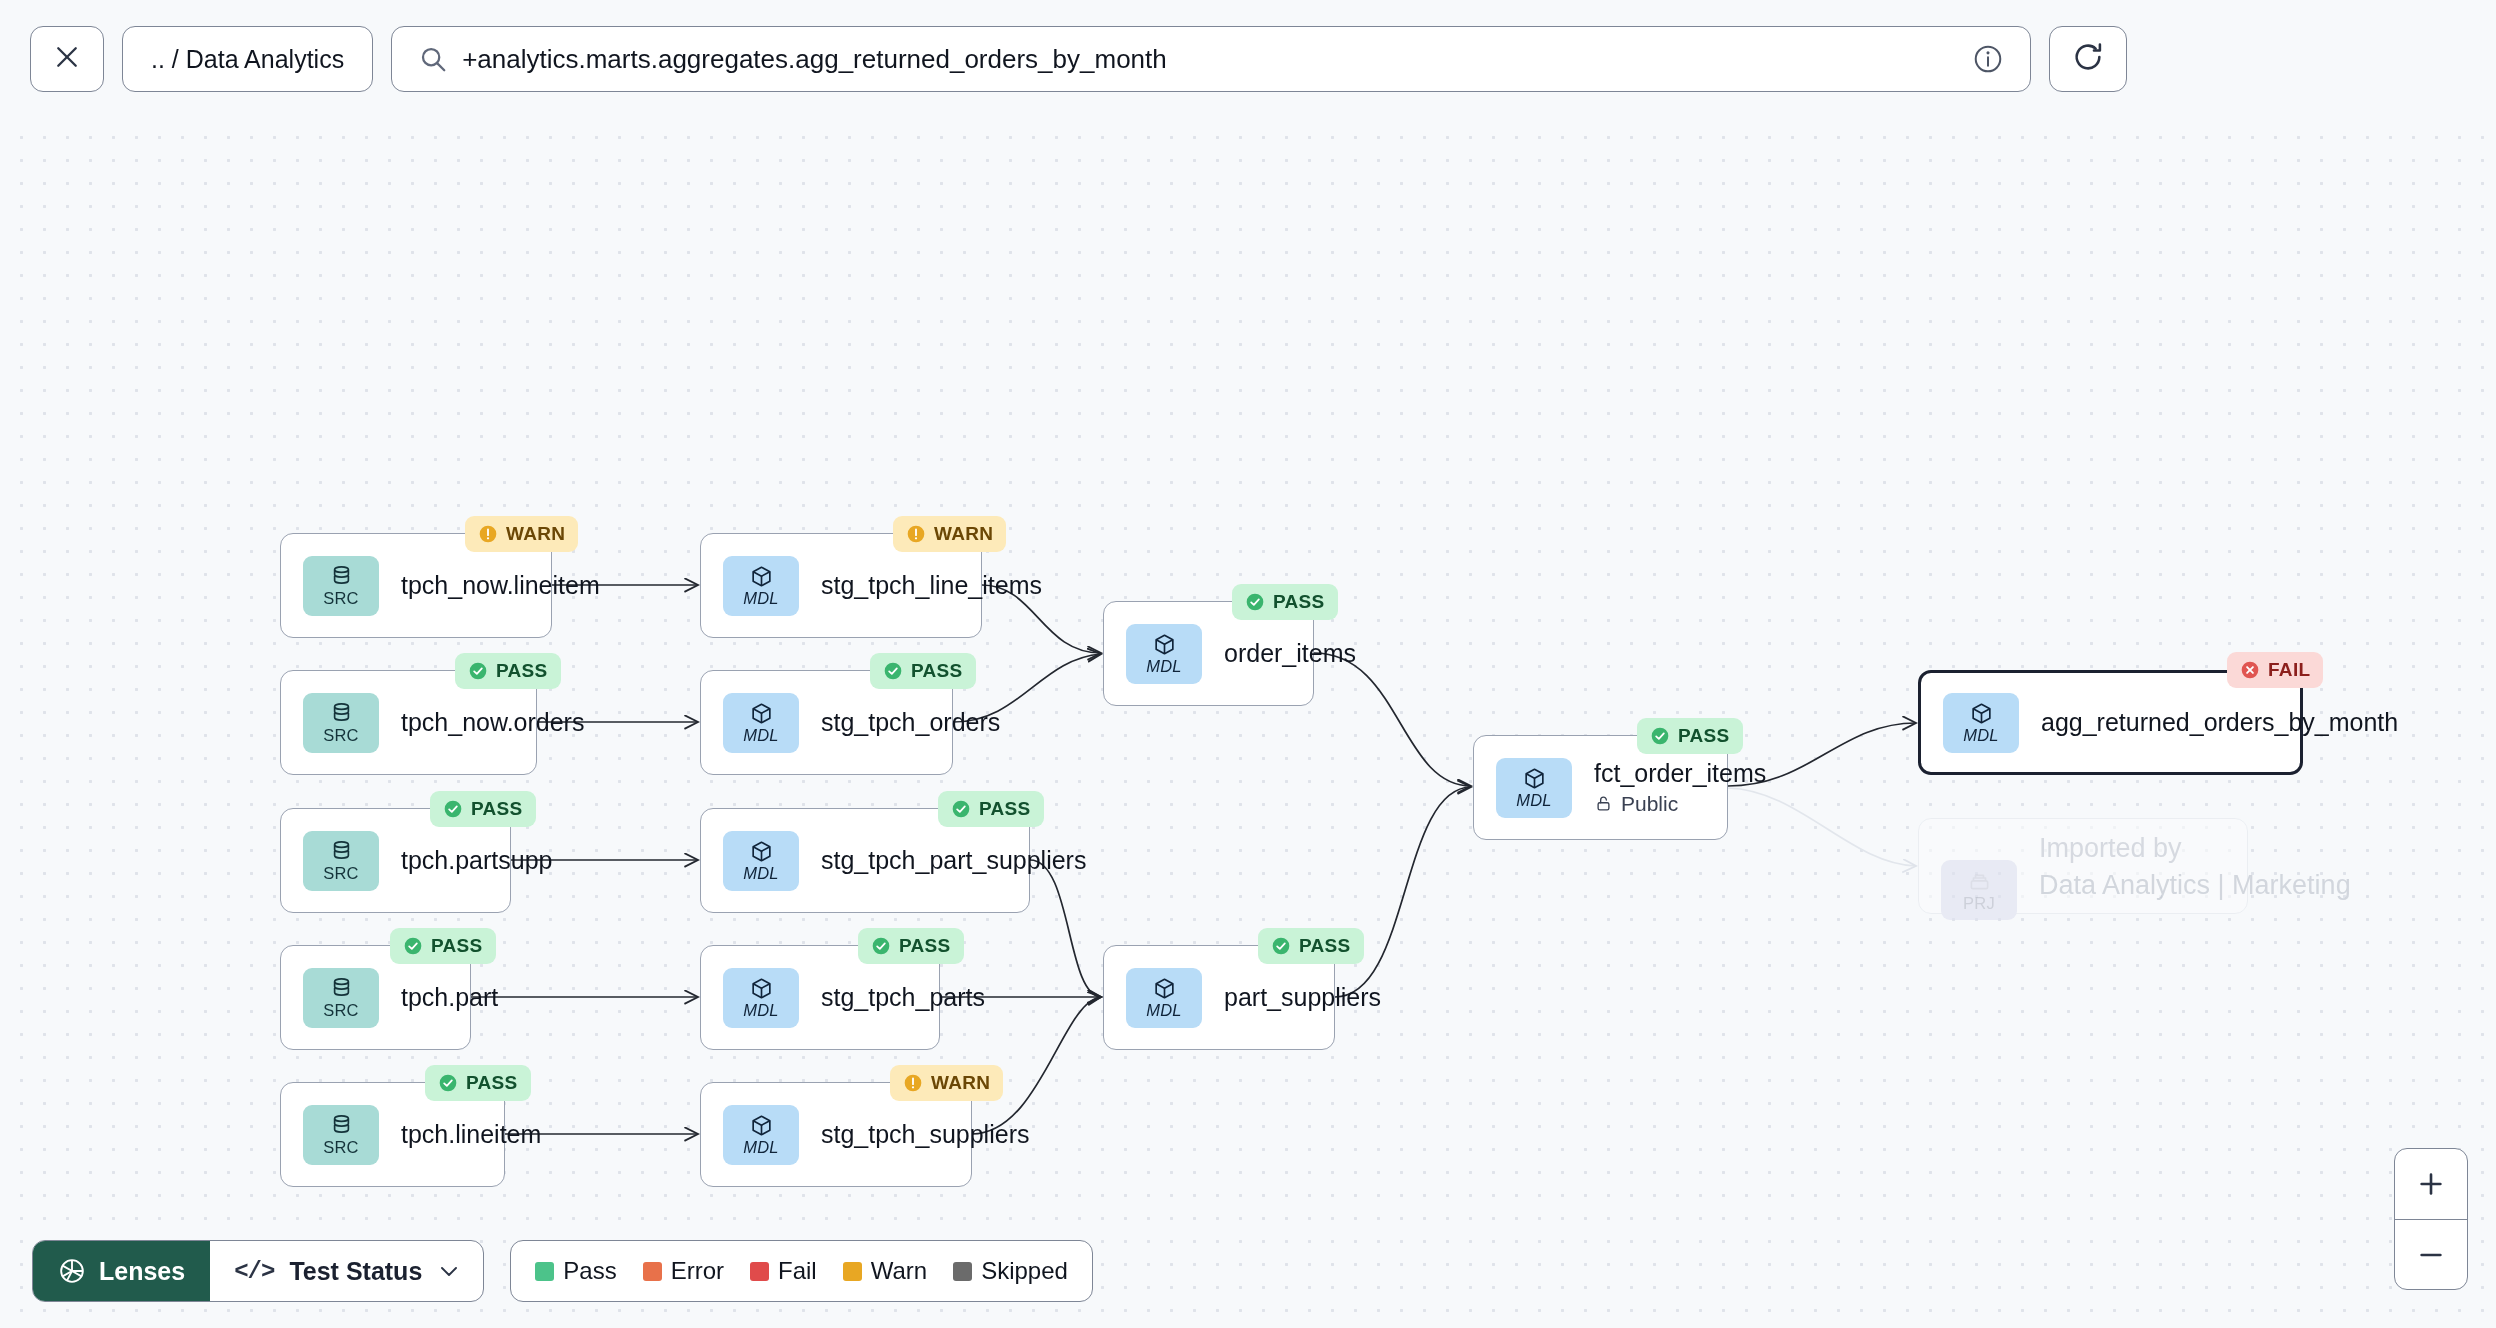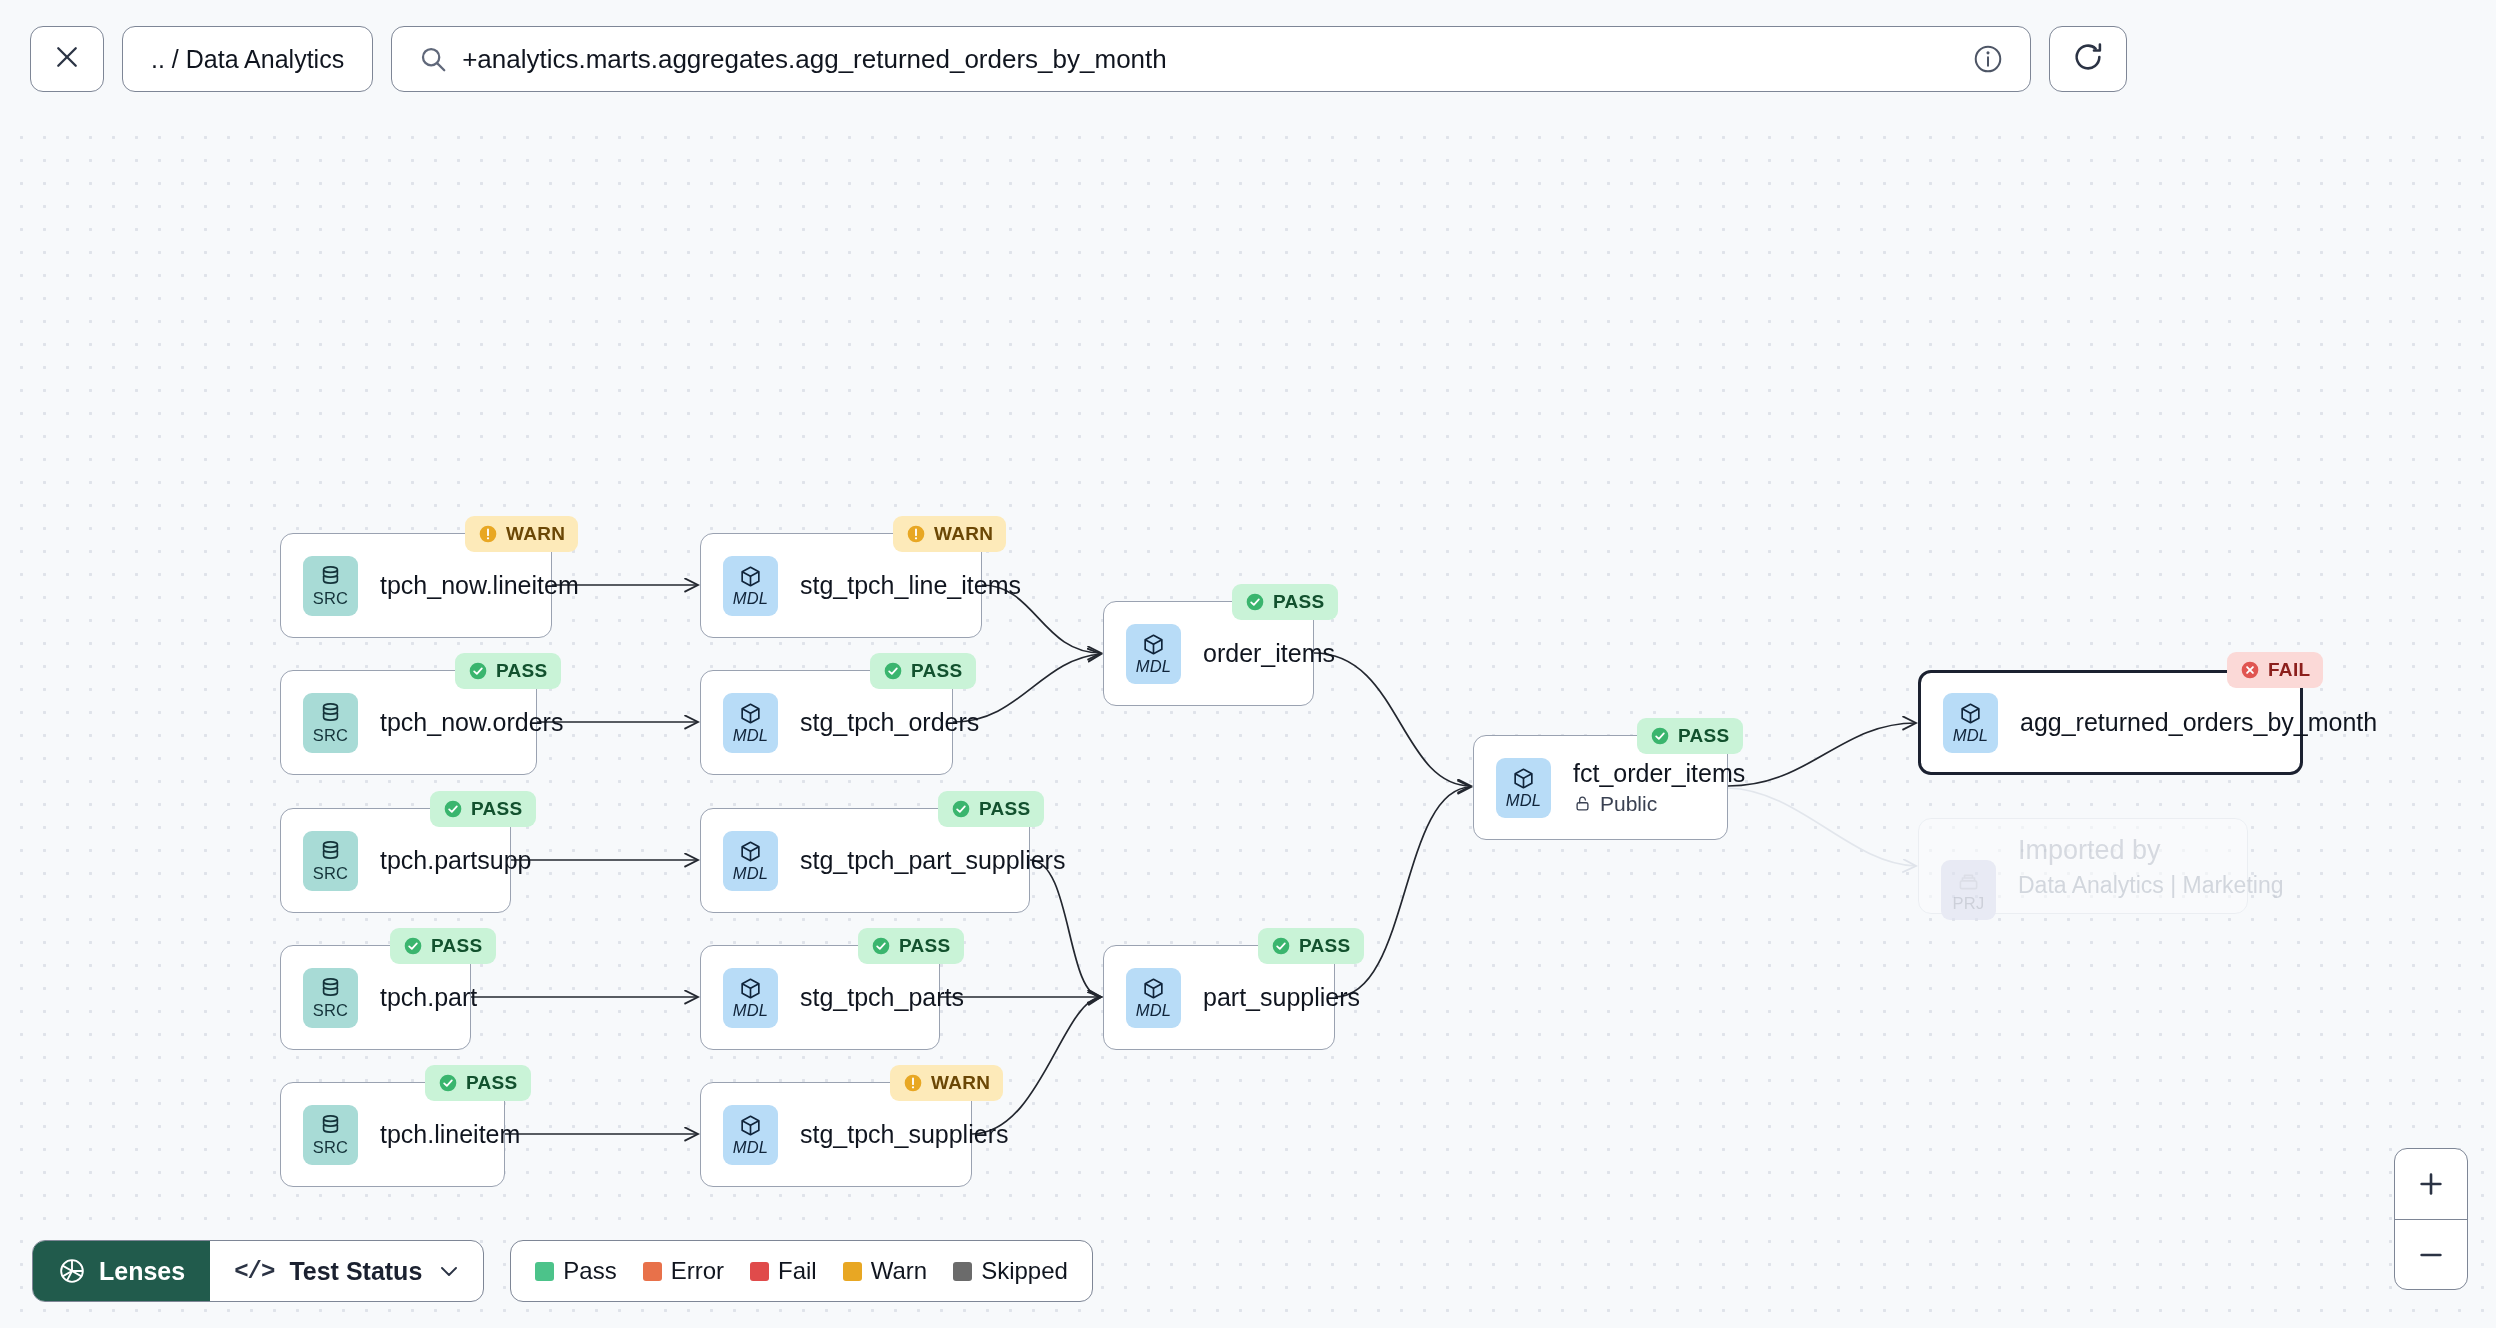--- a/index.html
+++ b/index.html
@@ -83,21 +83,21 @@
     border: 3.4px solid #1b2130;
     z-index: 20;
   }
   .node.ghost {
     border: 1.6px solid #e4e8ee;
     background: #fbfcfd;
     opacity: .62;
     z-index: 5;
   }
   .kind {
-    width: 55px; height: 60px;
+    width: 76px; height: 60px;
     border-radius: 9px;
     display: flex; flex-direction: column;
     align-items: center; justify-content: center;
     gap: 1px;
     flex: 0 0 auto;
   }
   .kind svg { width: 25px; height: 25px; display:block; }
   .kind .kind-label {
     font-size: 16.5px;
     font-weight: 500;
@@ -110,21 +110,21 @@
   .kind.prj svg { opacity: .45; }
 
   .node-body { display:flex; flex-direction: column; justify-content:center; gap: 4px; }
   .node-title { font-size: 25px; color: #10151f; white-space: nowrap; line-height: 1.15; }
   .node-sub {
     font-size: 21px; color: #3a4152;
     display: flex; align-items: center; gap: 8px;
     white-space: nowrap;
   }
   .node-sub svg { width: 19px; height: 19px; display:block; }
-  .node.ghost .node-sub { color: #bcc2cc; font-size: 23px; }
+  .node.ghost .node-sub { color: #bcc2cc; font-size: 27px; }
   .ghost-caption { font-size: 27px; color: #c2c7d1; line-height:1.3; white-space:nowrap; }
 
   
   .pill {
     position: absolute;
     height: 36px;
     border-radius: 9px;
     display: flex; align-items: center;
     gap: 8px;
     padding: 0 13px;

